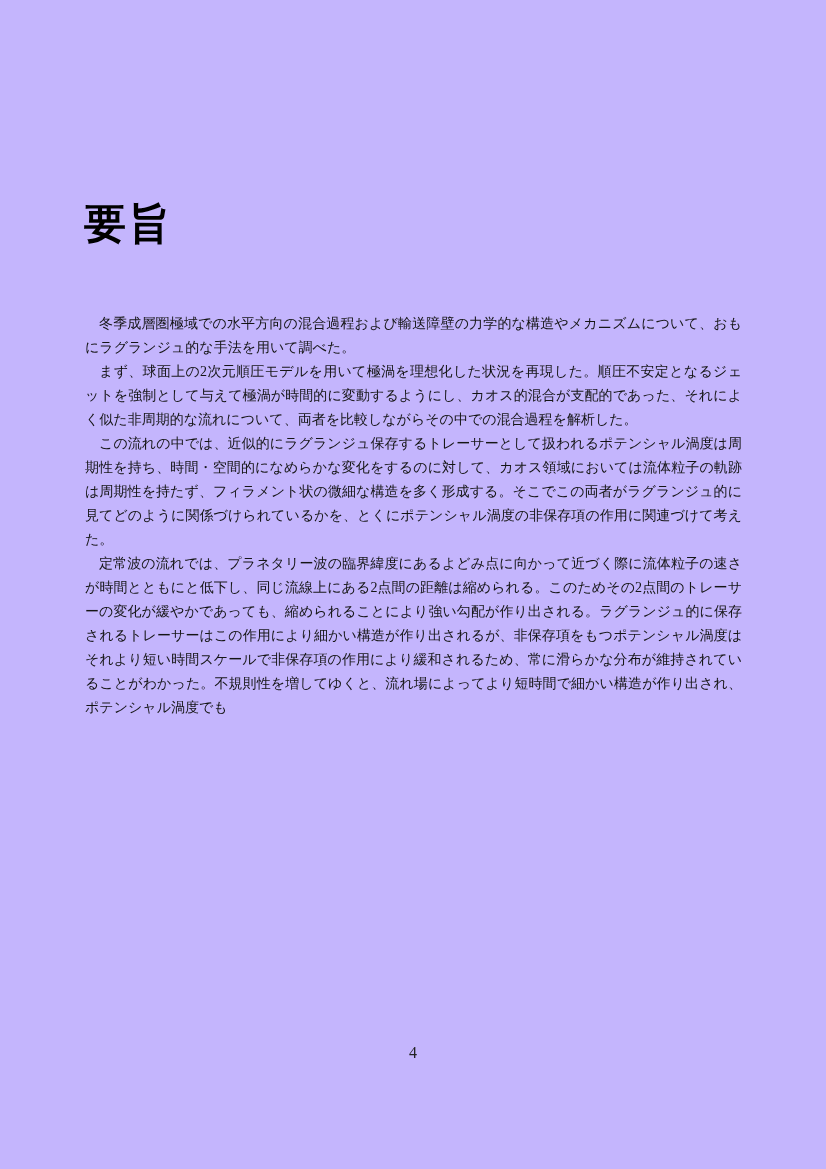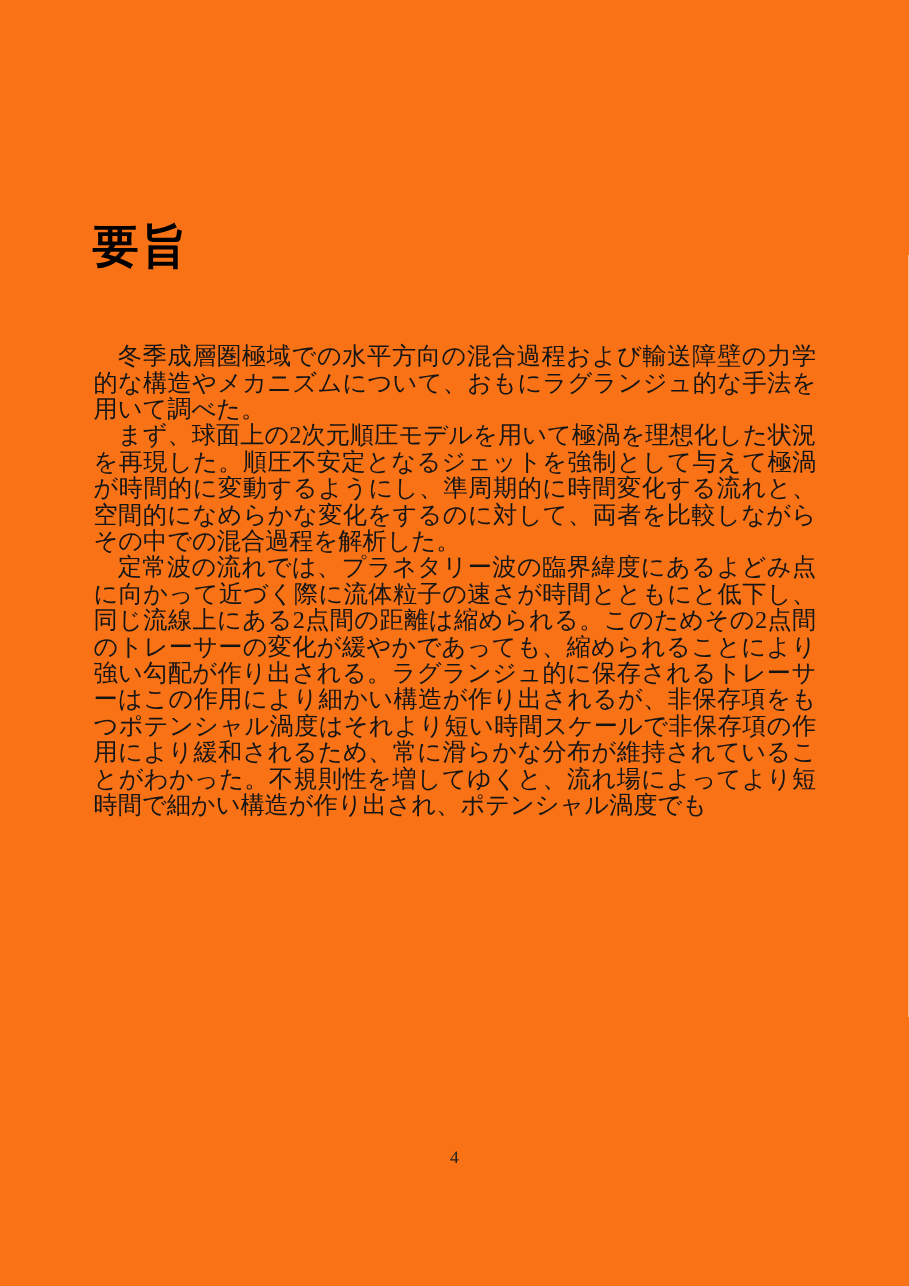--- a/index.html
+++ b/index.html
@@ -5,21 +5,21 @@
   html, body {
     margin: 0;
     padding: 0;
     background: #ffffff;
   }
   .page {
     position: relative;
     width: 826px;
     height: 1169px;
     margin: 0 auto;
-    background: #f97316;
+    background: #c4b5fd;
     overflow: hidden;
     color: #111111;
   }
   .doc-title {
     position: absolute;
     left: 84px;
     top: 200px;
     margin: 0;
     font-family: "Liberation Sans", "DejaVu Sans", sans-serif;
     font-weight: 700;
@@ -27,21 +27,21 @@
     line-height: 1.15;
     letter-spacing: 2px;
     color: #000000;
   }
   .body-text {
     position: absolute;
     left: 85px;
     top: 312px;
     width: 657px;
     font-family: "Liberation Serif", "DejaVu Serif", serif;
-    font-size: 22px;
+    font-size: 14px;
     line-height: 24px;
     text-align: justify;
     text-justify: inter-character;
     color: #151515;
   }
   .body-text p {
     margin: 0;
     text-indent: 1em;
     word-break: break-all;
   }
@@ -58,19 +58,20 @@
 </style>
 </head>
 <body>
 
 <div class="page">
 
   <h1 class="doc-title">要旨</h1>
 
   <div class="body-text">
     <p>冬季成層圏極域での水平方向の混合過程および輸送障壁の力学的な構造やメカニズムについて、おもにラグランジュ的な手法を用いて調べた。</p>
-    <p>まず、球面上の2次元順圧モデルを用いて極渦を理想化した状況を再現した。順圧不安定となるジェットを強制として与えて極渦が時間的に変動するようにし、準周期的に時間変化する流れと、空間的になめらかな変化をするのに対して、両者を比較しながらその中での混合過程を解析した。</p>
+    <p>まず、球面上の2次元順圧モデルを用いて極渦を理想化した状況を再現した。順圧不安定となるジェットを強制として与えて極渦が時間的に変動するようにし、カオス的混合が支配的であった、それによく似た非周期的な流れについて、両者を比較しながらその中での混合過程を解析した。</p>
+    <p>この流れの中では、近似的にラグランジュ保存するトレーサーとして扱われるポテンシャル渦度は周期性を持ち、時間・空間的になめらかな変化をするのに対して、カオス領域においては流体粒子の軌跡は周期性を持たず、フィラメント状の微細な構造を多く形成する。そこでこの両者がラグランジュ的に見てどのように関係づけられているかを、とくにポテンシャル渦度の非保存項の作用に関連づけて考えた。</p>
     <p>定常波の流れでは、プラネタリー波の臨界緯度にあるよどみ点に向かって近づく際に流体粒子の速さが時間とともにと低下し、同じ流線上にある2点間の距離は縮められる。このためその2点間のトレーサーの変化が緩やかであっても、縮められることにより強い勾配が作り出される。ラグランジュ的に保存されるトレーサーはこの作用により細かい構造が作り出されるが、非保存項をもつポテンシャル渦度はそれより短い時間スケールで非保存項の作用により緩和されるため、常に滑らかな分布が維持されていることがわかった。不規則性を増してゆくと、流れ場によってより短時間で細かい構造が作り出され、ポテンシャル渦度でも</p>
   </div>
 
   <div class="page-number">4</div>
 
 </div>
 
 </body></html>

